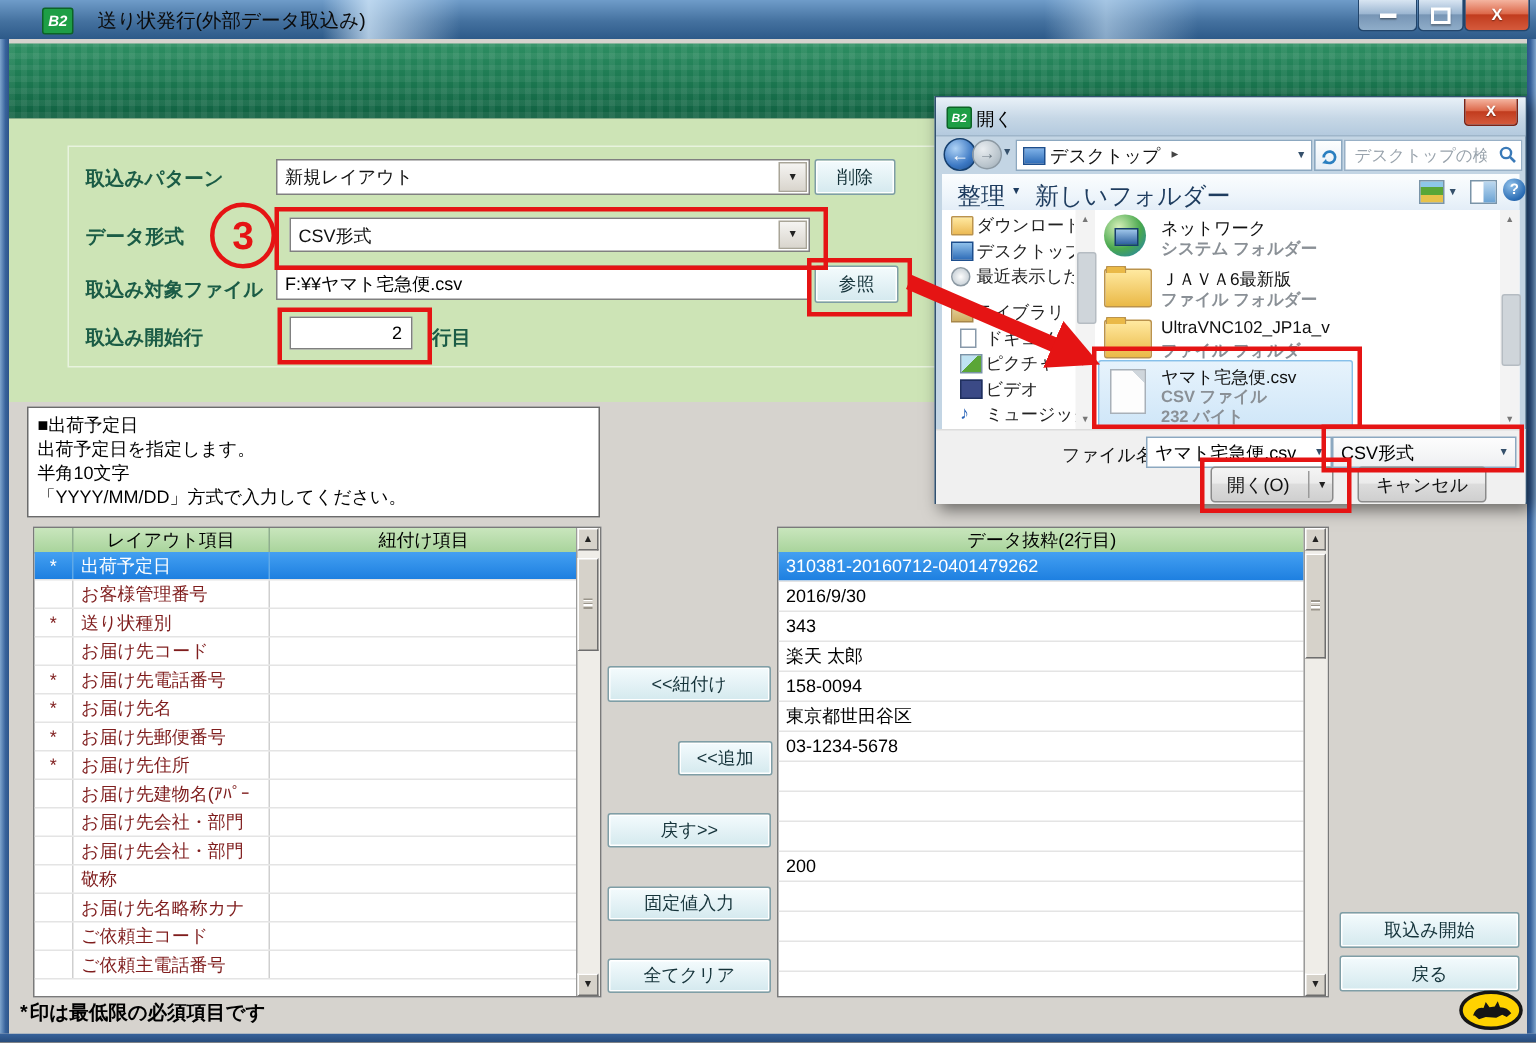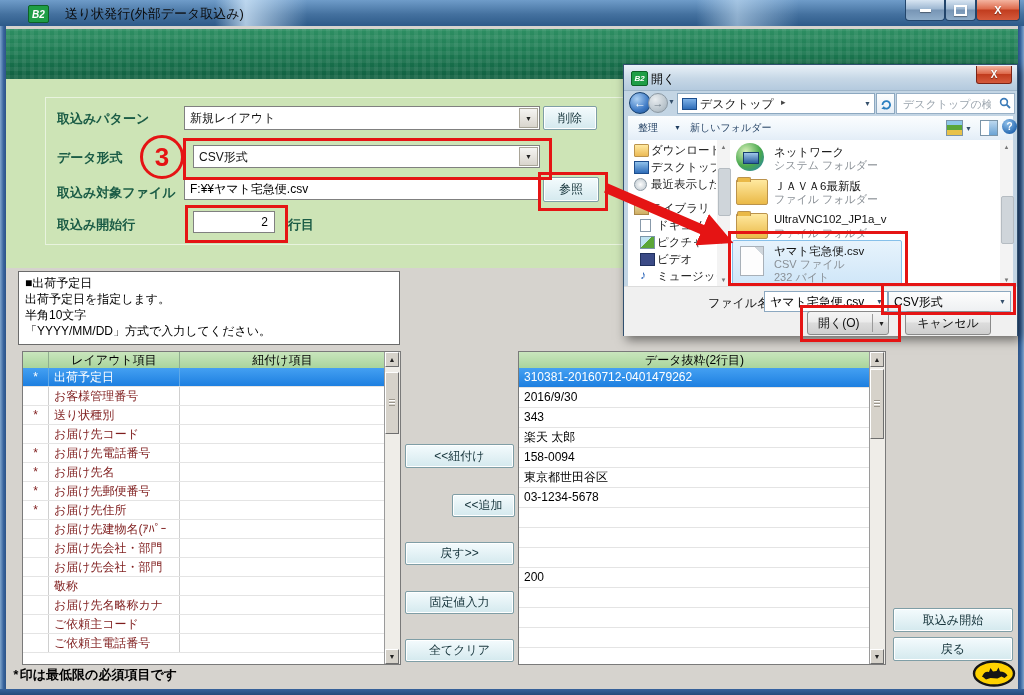--- a/index.html
+++ b/index.html
@@ -145,21 +145,21 @@
   #refresh{left:248px;top:1px;width:17px;height:19px;background:linear-gradient(#fdfefe,#e6eef6);
     border:1px solid #8ca8c0;display:flex;align-items:center;justify-content:center;}
   #searchbox{left:268px;top:1px;width:117px;height:19px;background:#fff;border:1px solid #98b0c6;}
   #searchbox input{position:absolute;left:4px;top:1px;width:88px;height:15px;border:none;outline:none;
     font-size:11px;color:#333;font-family:inherit;background:transparent;}
   #searchbox input::placeholder{color:#9aa4ad;}
   #search-mag{position:absolute;right:3px;top:3px;}
 
   #dlg-toolbar{left:4px;top:51px;width:385px;height:24px;
     background:linear-gradient(#fbfdfe,#eef5fb 60%,#e3edf7);border-bottom:1px solid #d0dcea;}
-  .tbtxt{font-size:10px;color:#1e3c5f;white-space:nowrap;}
+  .tbtxt{font-size:16px;color:#1e3c5f;white-space:nowrap;}
   #tb-organize{left:10px;top:5px;} #tb-neworg{left:46px;top:8px;font-size:7px;color:#1e3c5f;}
   #tb-newfolder{left:62px;top:5px;}
   #tb-views{left:318px;top:4px;width:15px;height:14px;
     background:linear-gradient(#8ec7e8 0 4px,#5aa637 4px 9px,#e8c24a 9px 14px);border:1px solid #7a94a8;}
   #tb-views-dd{left:337px;top:9px;font-size:7px;color:#35506b;}
   #tb-pane{left:352px;top:4px;width:16px;height:14px;border:1px solid #7a94a8;background:#fff;}
   #tb-pane::after{content:"";position:absolute;right:0;top:0;bottom:0;width:8px;
     background:linear-gradient(#bcd8ef,#6ba3d4);}
   #tb-help{left:374px;top:3px;width:15px;height:15px;border-radius:50%;
     background:radial-gradient(circle at 35% 30%,#8fc0ea,#2a6cb4 70%,#1b4f8c);
@@ -182,21 +182,21 @@
   .ls-btn{position:absolute;left:0;width:13px;height:13px;color:#777;font-size:6px;
     display:flex;align-items:center;justify-content:center;}
   .ls-up{top:0;} .ls-down{bottom:0;}
   .ls-thumb{position:absolute;left:1px;width:11px;background:#cfd5da;border:1px solid #b5bcc2;border-radius:2px;}
   #side-thumb{top:28px;height:46px;}
   #file-scroll{left:372px;top:0;width:13px;height:146px;background:#f3f3f3;}
   #file-thumb{top:56px;height:46px;}
 
   #filelist{left:102px;top:0;width:270px;height:146px;}
   .fname{position:absolute;font-size:11.5px;color:#111;white-space:nowrap;}
-  .ftype{position:absolute;font-size:11px;color:#8a9096;white-space:nowrap;}
+  .ftype{position:absolute;font-size:11px;color:#8a9096;white-space:nowrap;font-weight:bold;}
   #fl-sel{left:2px;top:100px;width:168px;height:44px;background:linear-gradient(#e7f3fc,#cfe6f8);
     border:1px solid #86c0ea;border-radius:2px;}
   .ic-globe{position:absolute;width:28px;height:28px;border-radius:50%;
     background:radial-gradient(circle at 35% 30%,#d6f0b8,#49a84e 55%,#1f7cc0);}
   .ic-globe::after{content:"";position:absolute;left:7px;top:9px;width:14px;height:10px;
     background:linear-gradient(#9fc6ea,#2c5f9e);border:1px solid #163e6e;}
   .ic-bigfolder{position:absolute;width:30px;height:24px;
     background:linear-gradient(#ffe9a0,#eab947);border:1px solid #bb934c;border-radius:2px;}
   .ic-bigfolder::before{content:"";position:absolute;left:0;top:-3px;width:12px;height:4px;
     background:#eab947;border:1px solid #bb934c;border-bottom:none;border-radius:2px 2px 0 0;}

